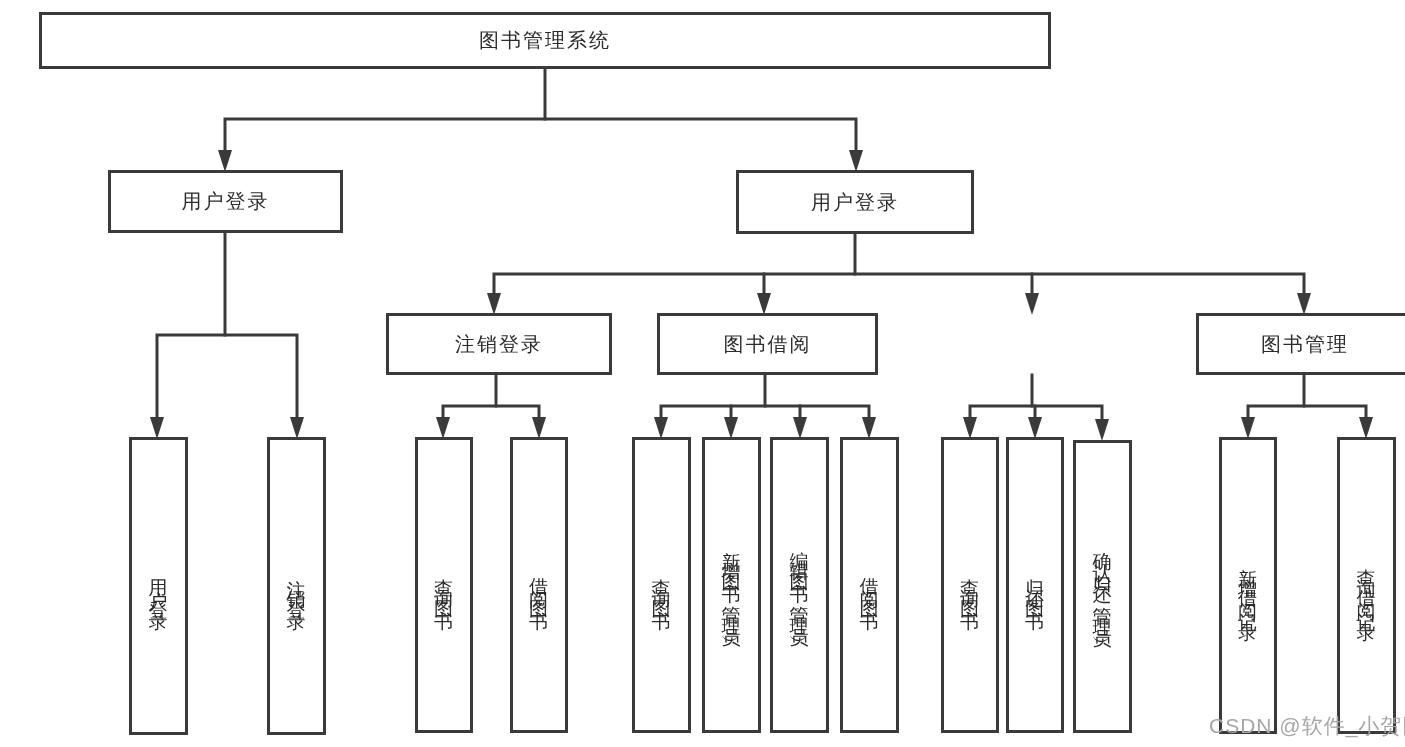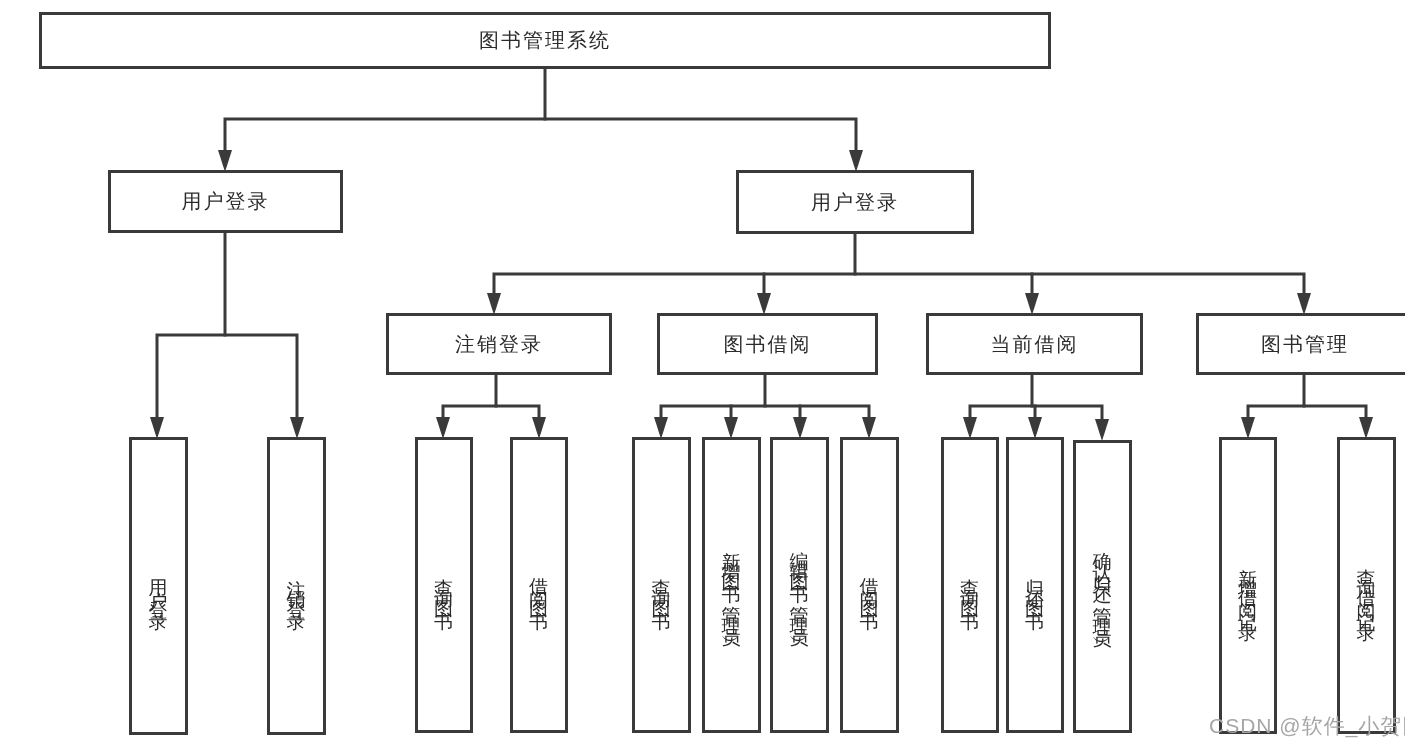--- a/index.html
+++ b/index.html
@@ -111,23 +111,20 @@
   <div class="node" style="left:712px;top:170px;width:238px;height:64px">
     <span>用户登录</span>
   </div>
 
   <div class="node" style="left:362px;top:313px;width:226px;height:62px">
     <span>注销登录</span>
   </div>
   <div class="node" style="left:633px;top:313px;width:221px;height:62px">
     <span>图书借阅</span>
   </div>
-  <div class="node" style="left:902px;top:313px;width:217px;height:62px">
-    <span>当前借阅</span>
-  </div>
   <div class="node" style="left:1172px;top:313px;width:218px;height:62px">
     <span>图书管理</span>
   </div>
 
   <div class="node vnode" style="left:105px;top:437px;width:59px;height:298px">
     <span>用户登录</span>
   </div>
   <div class="node vnode" style="left:243px;top:437px;width:59px;height:298px">
     <span>注销登录</span>
   </div>

